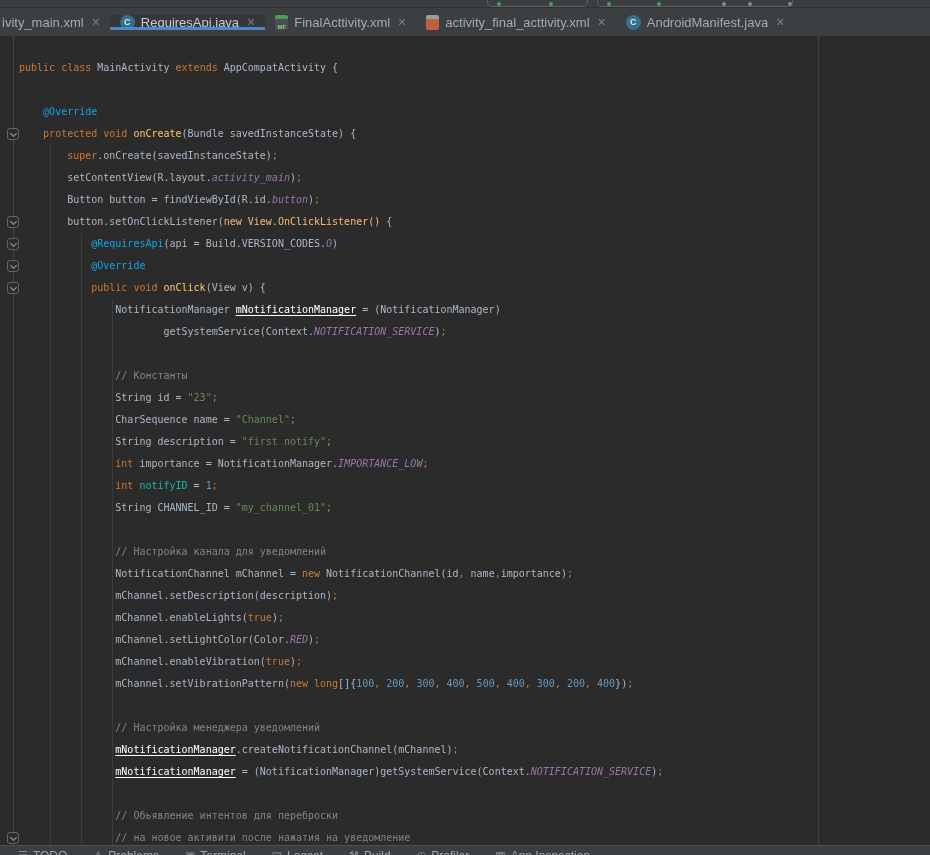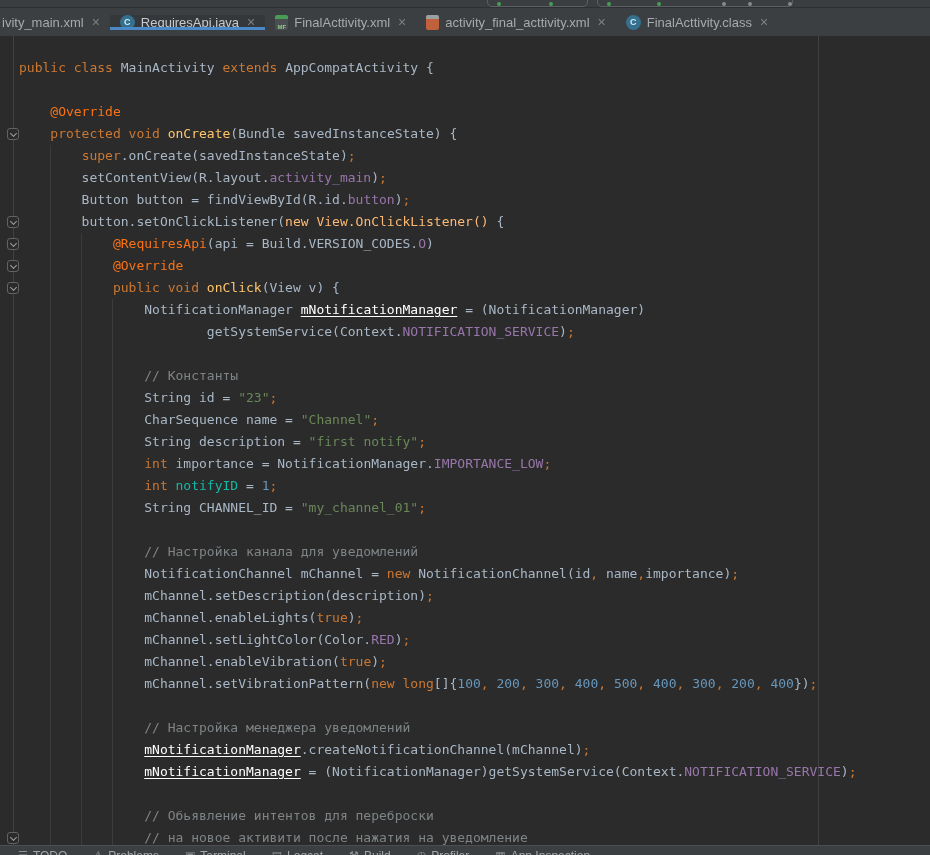--- a/index.html
+++ b/index.html
@@ -36,24 +36,24 @@
   .tclose { margin-left:8px; color:#7d8184; font-size:14px; line-height:1; }
 
   
   .editor { position:absolute; top:36px; left:0; width:930px; height:809px;
             background:#2b2b2b; overflow:hidden; }
   .vline { position:absolute; width:1px; top:0; bottom:0; background:#3a3d3e; }
   .gutterline { left:13px; background:#404344; }
   .guide4 { left:50px; top:109px; } .guide8 { left:81px; top:197px; }
   .guide12 { left:112px; top:263px; } .wrapguide { left:818px; background:#3f4243; }
   .code { position:absolute; left:19px; top:21px; font-family:"DejaVu Sans Mono",monospace;
-          font-size:13px; line-height:22px; white-space:pre; }
+          font-size:10px; line-height:22px; white-space:pre; }
   .cline { height:22px; }
-  .tok-d{color:#a9b7c6}.tok-kw{color:#cc7832}.tok-ann{color:#f97316}
-  .tok-fn{color:#ffc66d}.tok-cst{color:#9876aa;}
+  .tok-d{color:#a9b7c6}.tok-kw{color:#cc7832}.tok-ann{color:#0ea5e9}
+  .tok-fn{color:#ffc66d}.tok-cst{color:#9876aa;font-style:italic}
   .tok-str{color:#6a8759}.tok-num{color:#6897bb}.tok-cmt{color:#7f8487}
   .tok-dim{color:#fdba74}.tok-unu{color:#14b8a6}.tok-pun{color:#cc7832}
   .tok-und{color:#ffffff;text-decoration:underline;text-underline-offset:2px}
   .fold { position:absolute; left:7px; width:12px; height:12px; border:1px solid #606465;
           border-radius:3px; background:#2b2b2b; }
   .fold::after { content:""; position:absolute; left:3px; top:2px; width:4px; height:4px;
           border-right:1.4px solid #9ca0a2; border-bottom:1.4px solid #9ca0a2;
           transform:rotate(45deg); }
 
   
@@ -96,21 +96,21 @@
         <span class="tlabel">FinalActtivity.xml</span>
         <span class="tclose">×</span>
       </div>
       <div class="tab">
         <span class="ticon layout-file"></span>
         <span class="tlabel">activity_final_acttivity.xml</span>
         <span class="tclose">×</span>
       </div>
       <div class="tab">
         <span class="ticon java-class">C</span>
-        <span class="tlabel">FinalActtivity.class</span>
+        <span class="tlabel">AndroidManifest.java</span>
         <span class="tclose">×</span>
       </div>
     </div>
 
   <div class="editor">
     <div class="vline gutterline"></div>
     <div class="vline guide4"></div>
     <div class="vline guide8"></div>
     <div class="vline guide12"></div>
     <div class="vline wrapguide"></div>

